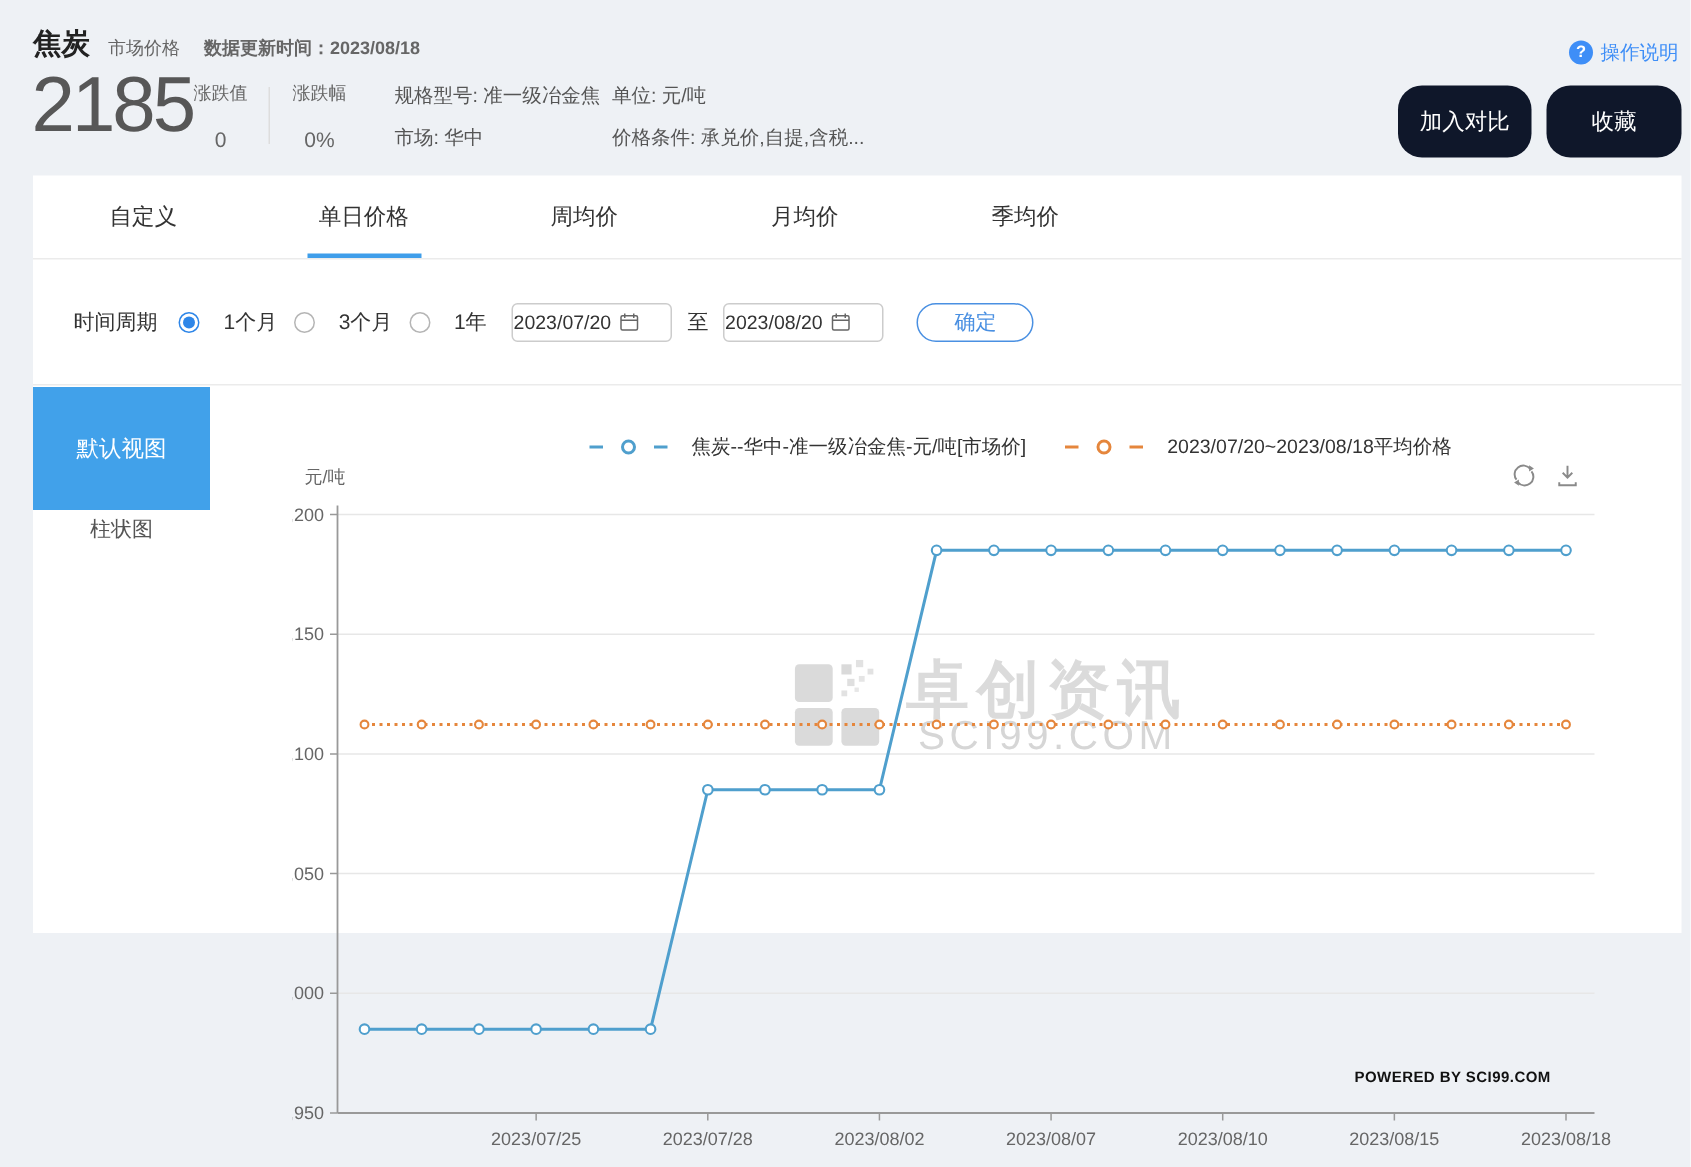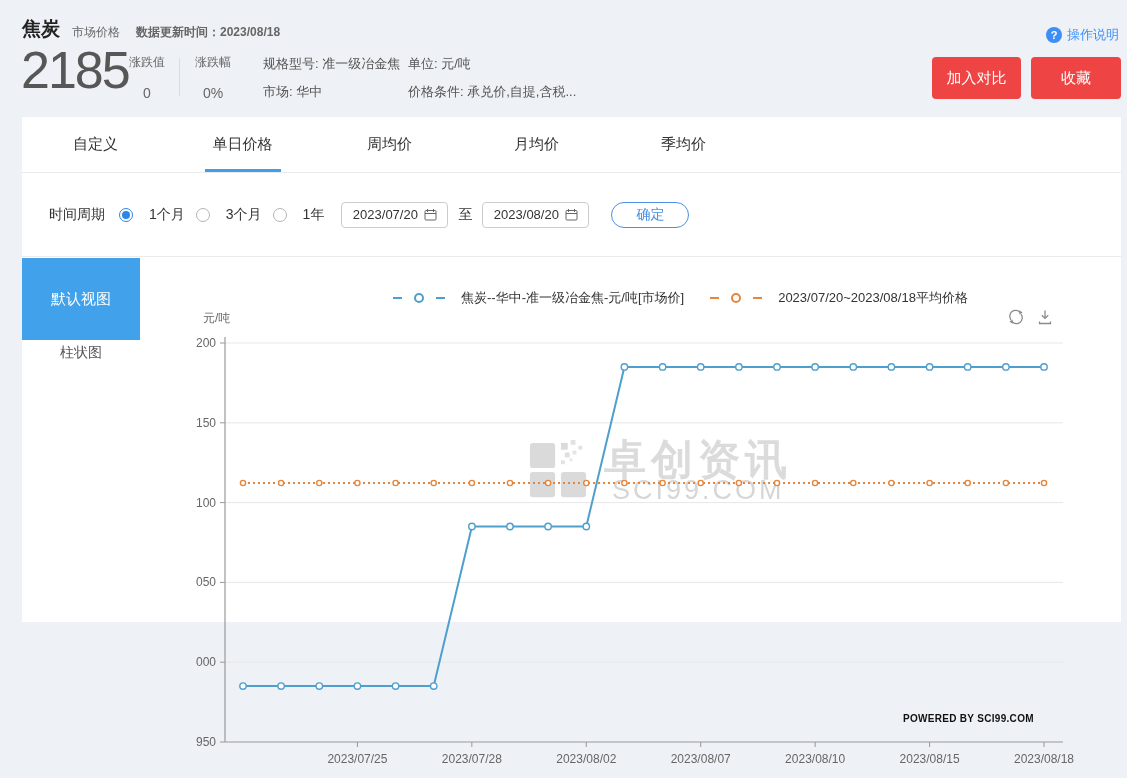--- a/index.html
+++ b/index.html
@@ -13,41 +13,41 @@
         font-size:13px;color:#3e8ef7;cursor:pointer;}
   .help-q{width:16px;height:16px;border-radius:50%;background:#3e8ef7;color:#fff;font-size:11px;
         display:flex;align-items:center;justify-content:center;font-weight:bold;}
   .price{position:absolute;left:21px;top:44px;font-size:52px;color:#575757;letter-spacing:-2px;line-height:1;}
   .metric{position:absolute;top:54px;width:46px;text-align:center;font-size:12px;color:#666;}
   .metric .val{margin-top:14px;font-size:14px;}
   .m1{left:124px;} .m2{left:190px;}
   .vdiv{position:absolute;left:179px;top:58px;width:1px;height:38px;background:#ddd;}
   .spec{position:absolute;top:50px;font-size:13px;color:#555;line-height:28px;}
   .s1{left:263px;} .s2{left:408px;}
-  .btn{position:absolute;top:57px;height:42px;background:#ef4444;color:#fff;font-size:15px;border:none;
-       border-radius:4px;display:flex;align-items:center;justify-content:center;cursor:pointer;}
+  .btn{position:absolute;top:57px;height:48px;background:#0f172a;color:#fff;font-size:15px;border:none;
+       border-radius:16px;display:flex;align-items:center;justify-content:center;cursor:pointer;}
   .btn-compare{left:932px;width:89px;} .btn-fav{left:1031px;width:90px;}
   
   .card{position:absolute;left:22px;top:117px;width:1099px;height:505px;background:#fff;}
   .tabs{display:flex;height:55px;border-bottom:1px solid #ebebeb;}
   .tab{width:147px;display:flex;align-items:center;justify-content:center;font-size:15px;color:#333;
        cursor:pointer;position:relative;}
   .tab.active::after{content:"";position:absolute;bottom:0;left:50%;transform:translateX(-50%);
        width:76px;height:3px;background:#3f9eea;}
   .filter{height:83px;border-bottom:1px solid #ebebeb;display:flex;align-items:center;
        padding-left:27px;font-size:14px;color:#333;}
   .plabel{margin-right:14px;}
   .radio{display:flex;align-items:center;gap:16px;margin-right:11px;cursor:pointer;}
   .rdot{width:14px;height:14px;border-radius:50%;border:1px solid #b5b5b5;background:#fff;
        position:relative;box-sizing:border-box;}
   .radio.selected .rdot{border-color:#2e86e8;}
   .radio.selected .rdot::after{content:"";position:absolute;left:2px;top:2px;width:8px;height:8px;
        border-radius:50%;background:#2e86e8;}
   .date-input{width:105px;height:24px;border:1px solid #ccc;border-radius:4px;display:flex;
-       align-items:center;justify-content:center;gap:6px;font-size:13px;color:#333;background:#fff;
+       align-items:center;gap:6px;font-size:13px;color:#333;background:#fff;
        margin-left:6px;cursor:pointer;}
   .to{margin:0 10px;}
   .confirm{width:78px;height:26px;border:1px solid #4a90e2;border-radius:13px;color:#4a90e2;
        background:#fff;font-size:14px;margin-left:22px;cursor:pointer;}
   
   .view-default{position:absolute;left:22px;top:258px;width:118px;height:82px;background:#41a1ea;
        color:#fff;font-size:15px;display:flex;align-items:center;justify-content:center;cursor:pointer;}
   .view-bar{position:absolute;left:22px;top:344px;width:118px;text-align:center;font-size:14px;
        color:#555;cursor:pointer;}
   .legend{position:absolute;left:393px;top:289px;display:flex;gap:26px;font-size:13px;color:#333;}

